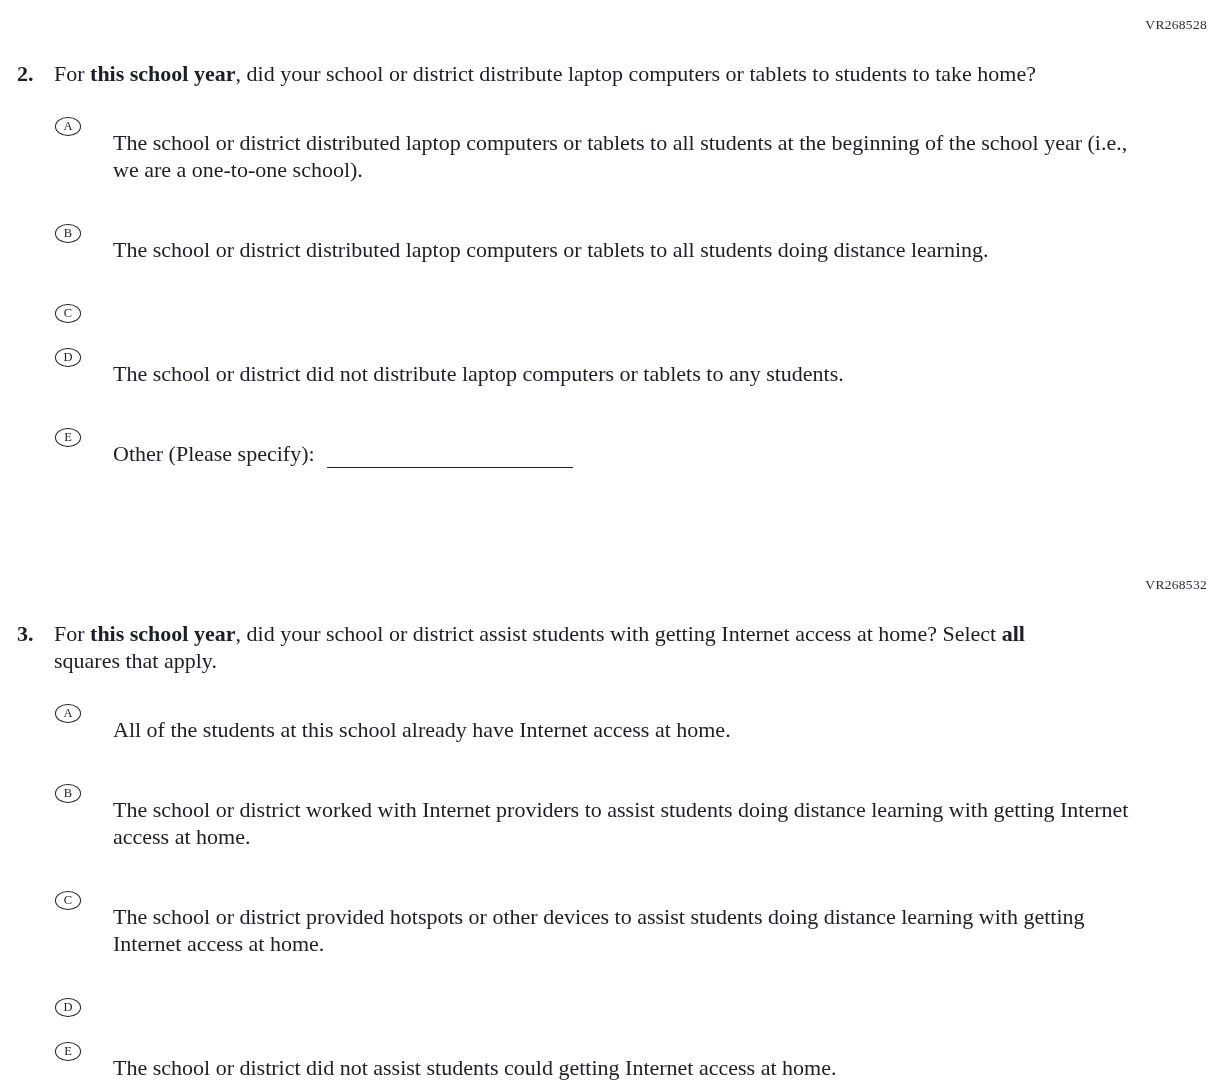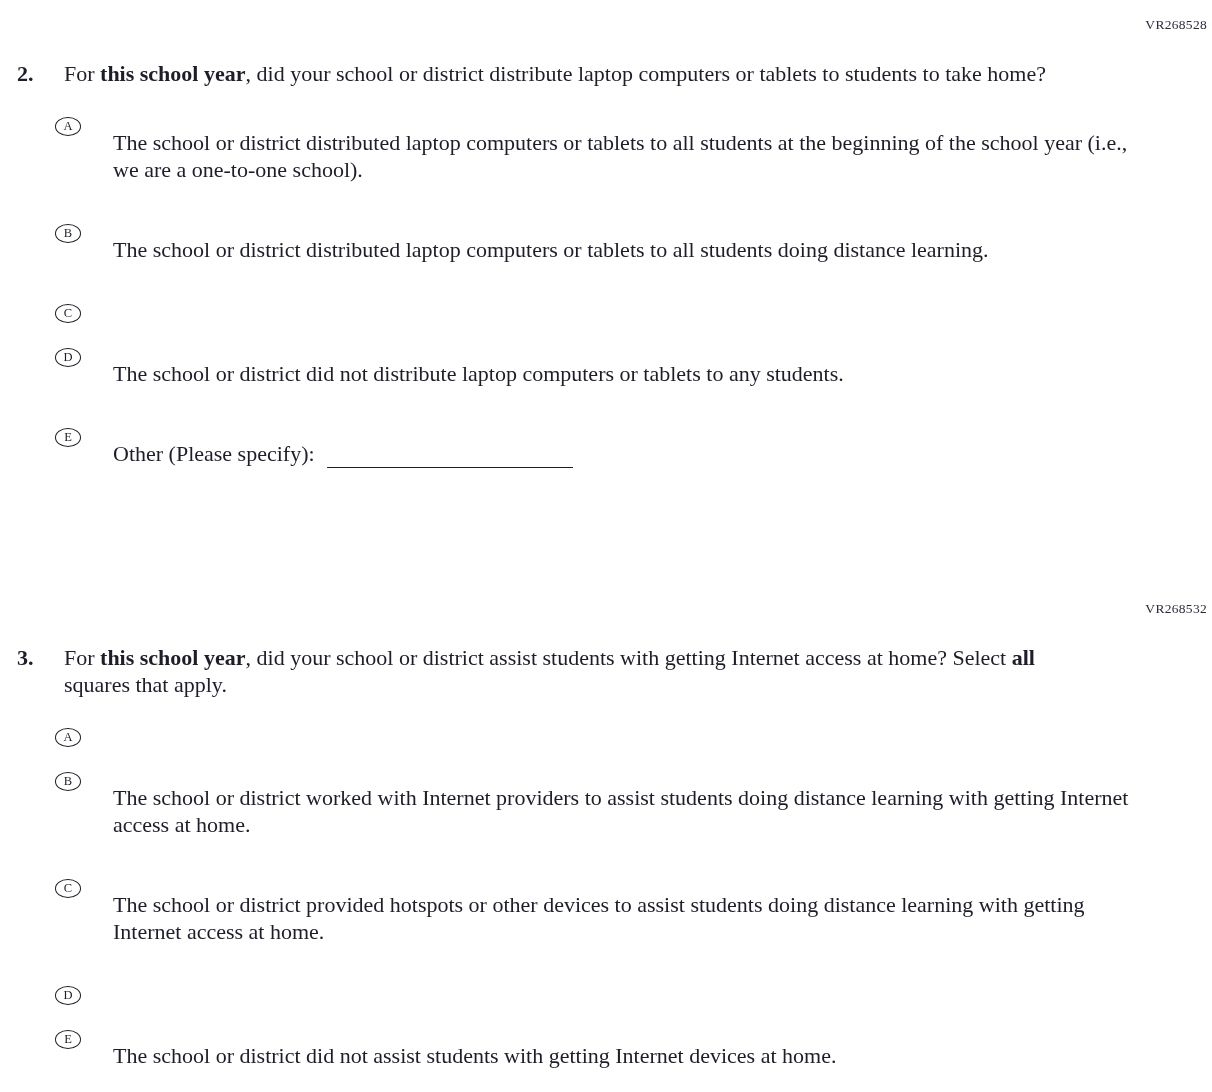--- a/index.html
+++ b/index.html
@@ -18,35 +18,35 @@
   }
   .form-code {
     text-align: right;
     font-size: 13.5px;
     line-height: 15px;
     color: #2a2a45;
     padding: 17px 5px 0 0;
     letter-spacing: 0.3px;
   }
   .form-code.second {
-    margin-top: 100px;
+    margin-top: 76px;
   }
   .question {
     position: relative;
     padding-left: 50px;
     margin-top: 28px;
   }
   .qnum {
     position: absolute;
     left: 17px;
     top: 0;
     font-weight: bold;
   }
   .prompt {
-    margin: 14px;
+    margin: 4px;
     max-width: 1000px;
   }
   .prompt b { font-weight: bold; }
   .options {
     margin-top: 26px;
     padding-left: 5px;
   }
   .option {
     display: flex;
     align-items: flex-start;
@@ -127,20 +127,21 @@
 
 <section class="question">
   <span class="qnum">3.</span>
   <p class="prompt"><span>For </span><b>this school year</b><span>, did your school or district assist students with getting Internet access at home? Select </span><b>all</b><span> squares that apply.</span></p>
 
   <div class="options">
     <div class="option">
       <span class="bubble">
           <span>A</span>
         </span>
+      <p class="opt-text">All of the students at this school already have Internet access at home.</p>
     </div>
     <div class="option">
       <span class="bubble">
           <span>B</span>
         </span>
       <p class="opt-text">The school or district worked with Internet providers to assist students doing distance learning with getting Internet access at home.</p>
     </div>
     <div class="option">
       <span class="bubble">
           <span>C</span>
@@ -149,21 +150,21 @@
     </div>
     <div class="option">
       <span class="bubble">
           <span>D</span>
         </span>
     </div>
     <div class="option">
       <span class="bubble">
           <span>E</span>
         </span>
-      <p class="opt-text">The school or district did not assist students with getting Internet devices at home.</p>
+      <p class="opt-text">The school or district did not assist students could getting Internet access at home.</p>
     </div>
     <div class="option">
       <span class="bubble">
           <span>F</span>
         </span>
       <p class="opt-text"><span>Other (Please specify):</span><span class="blank"></span></p>
     </div>
   </div>
 </section>
 

